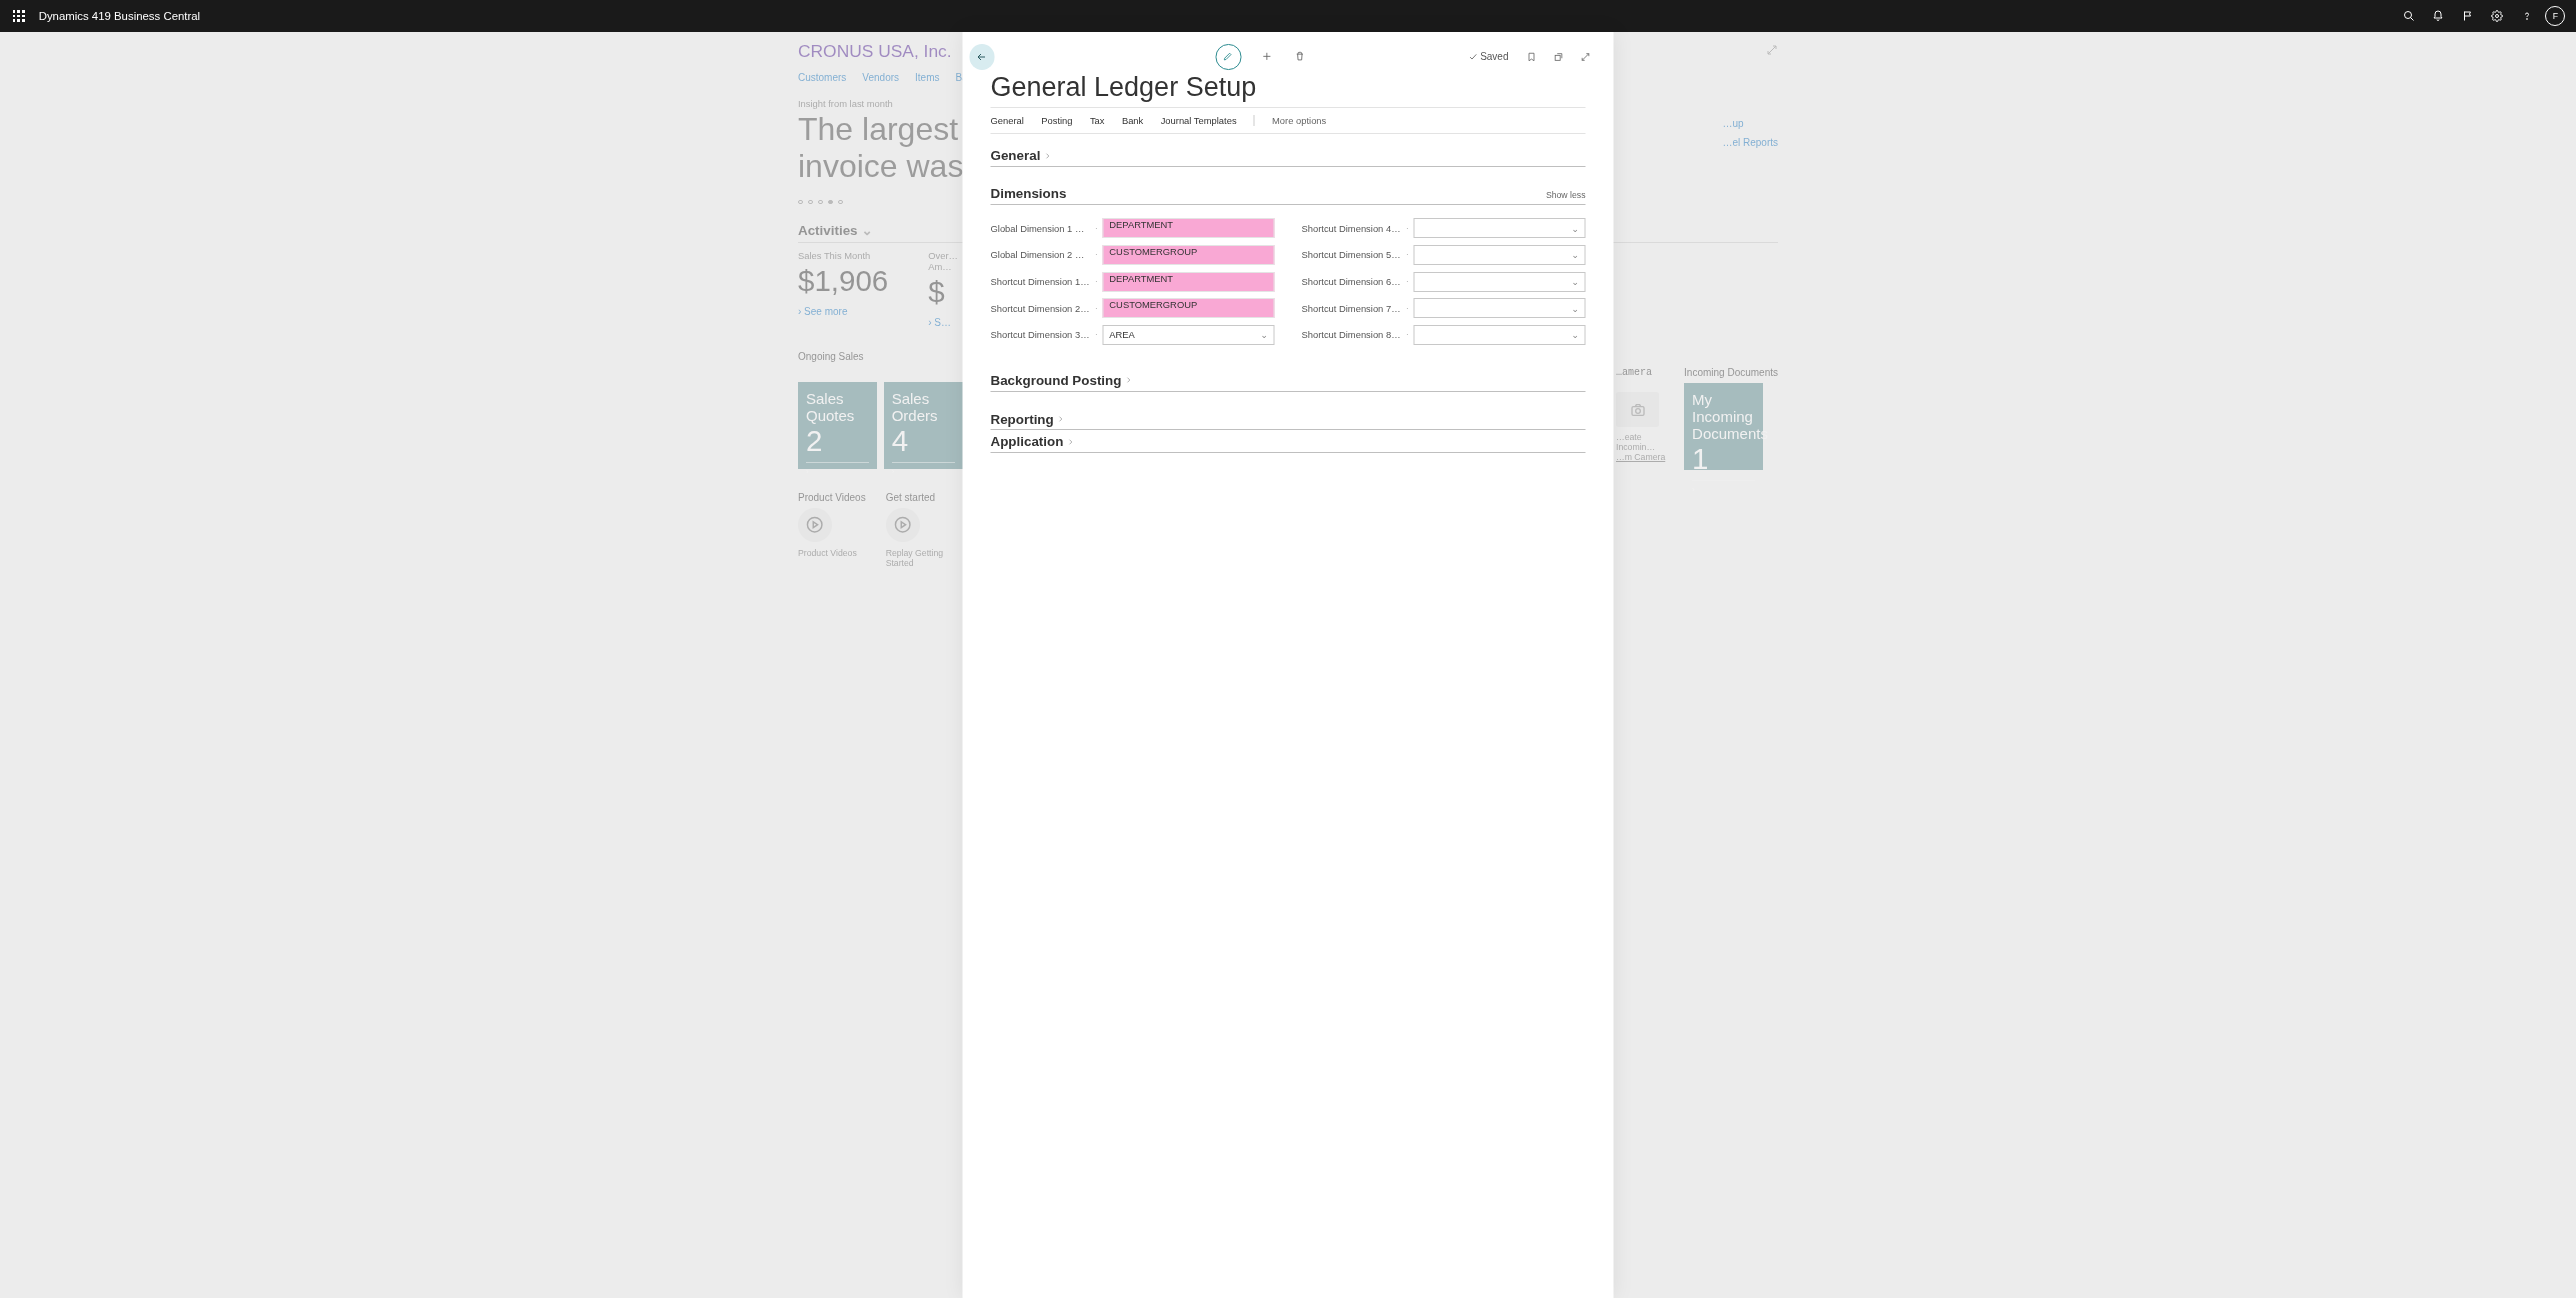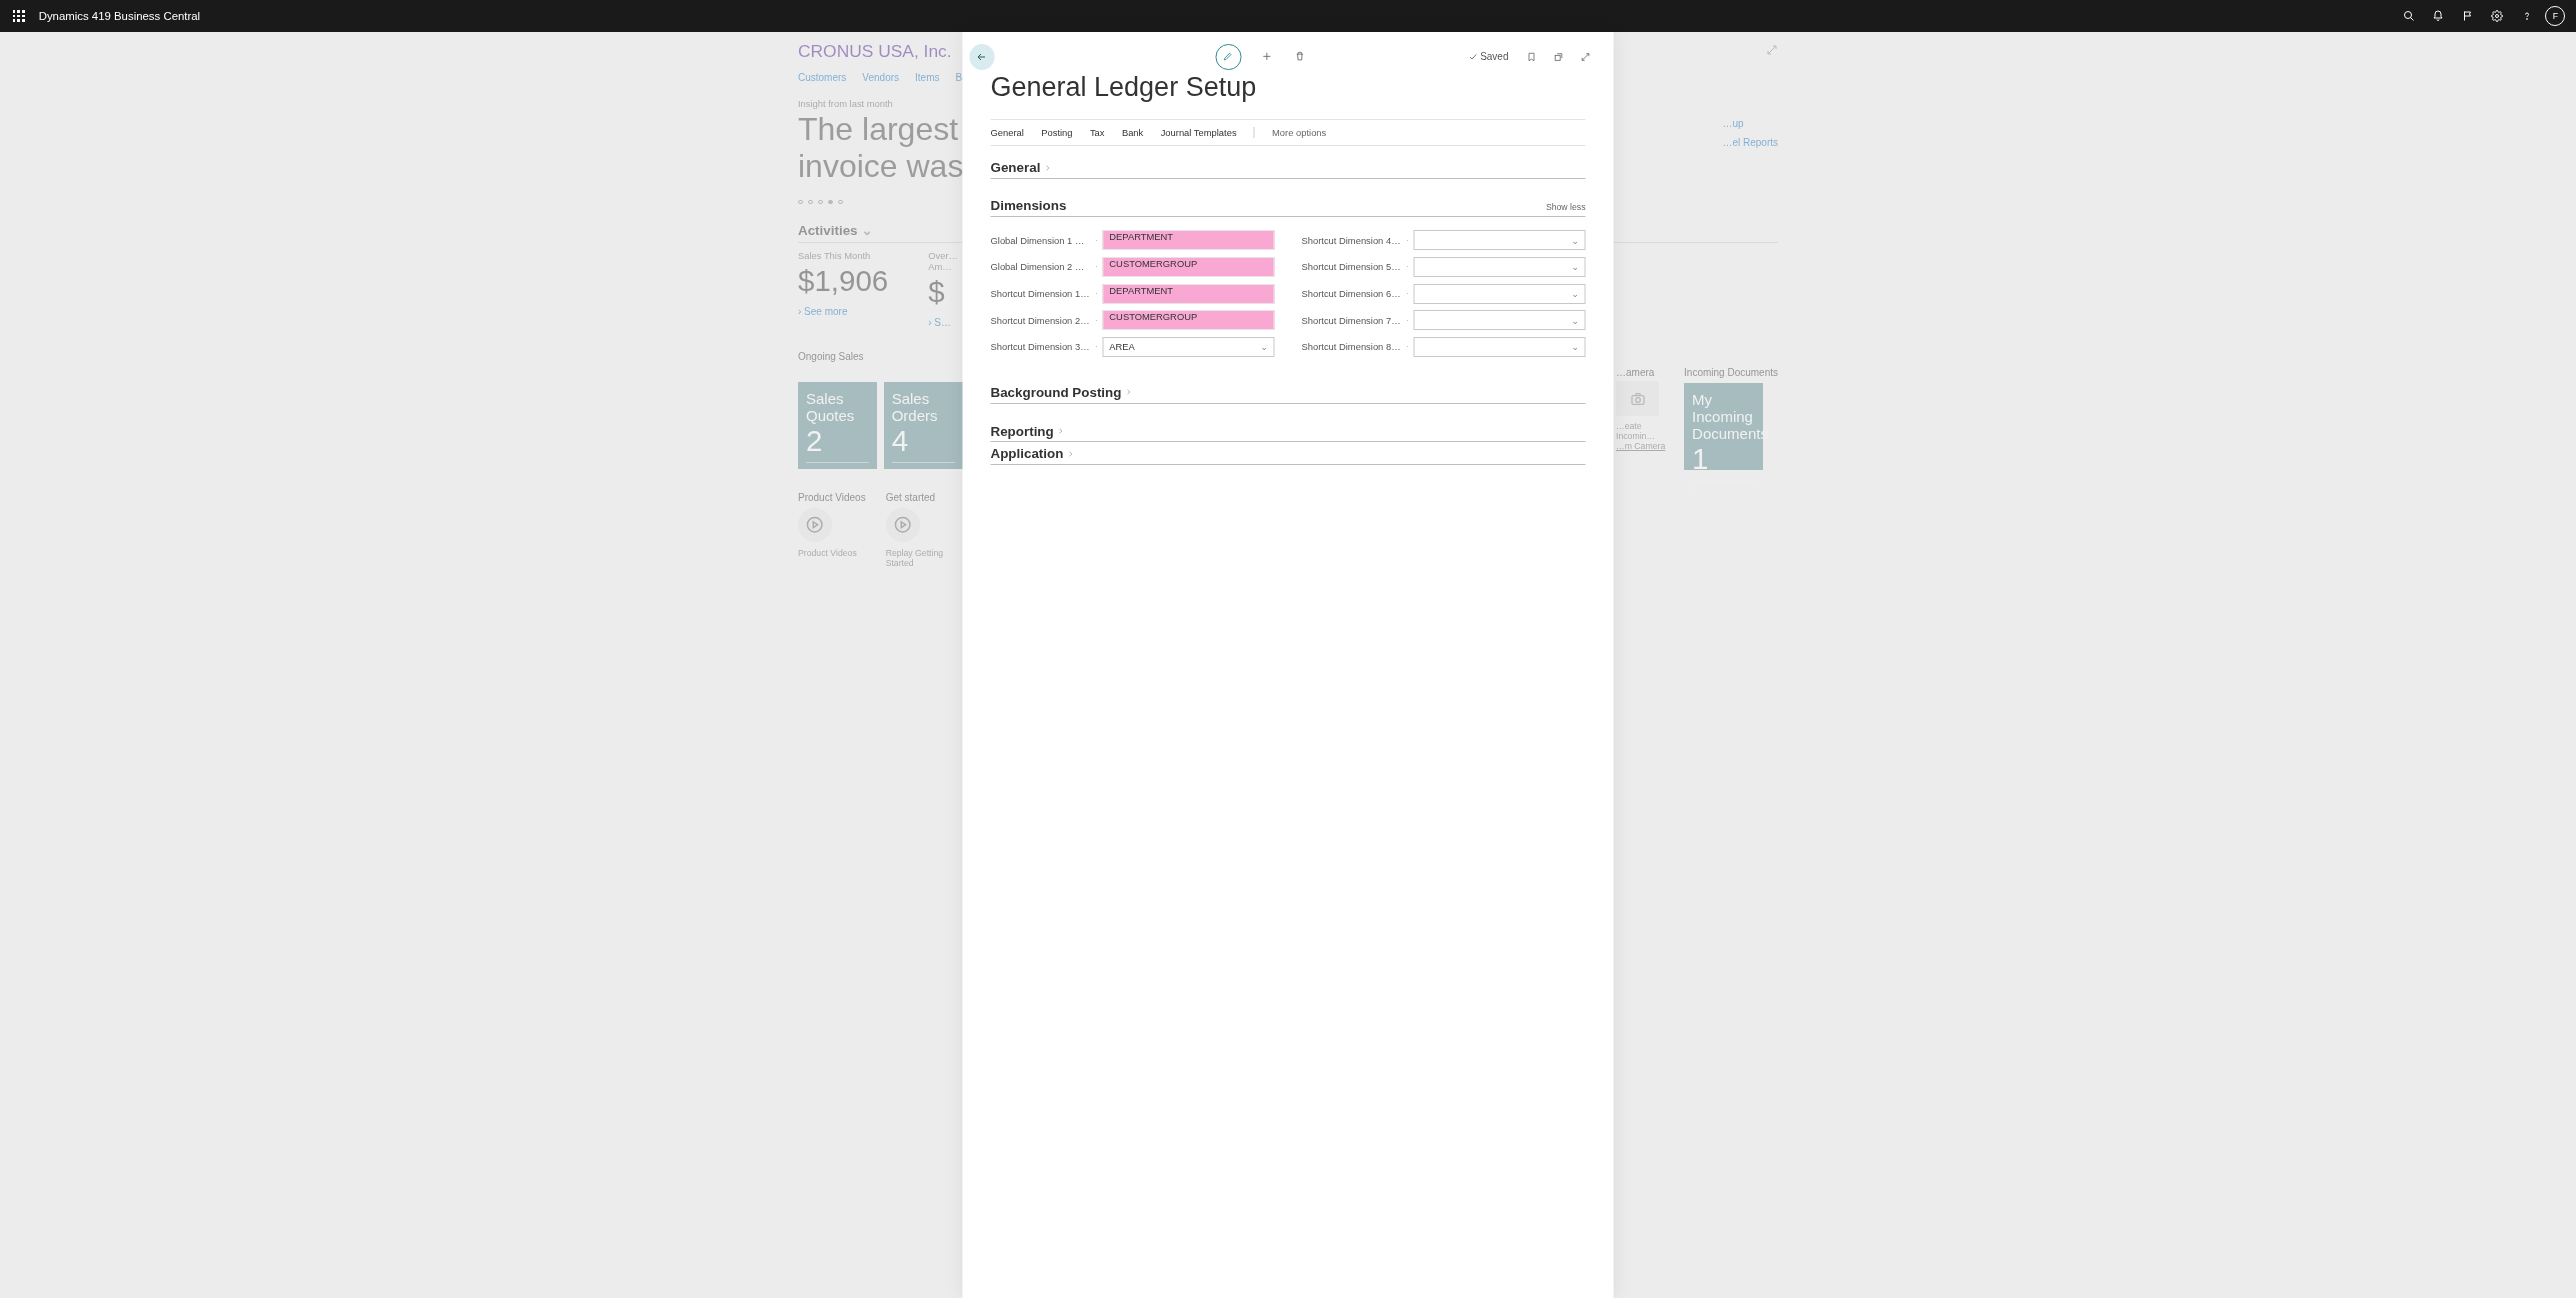--- a/index.html
+++ b/index.html
@@ -40,37 +40,37 @@
   .tile-title{font-size:15px;}
   .tile-num{font-size:29.5px;font-weight:300;margin-top:auto;}
   .tile-arrow{border-top:0.7px solid rgba(255,255,255,0.5);padding-top:4px;margin-top:4px;font-size:8px;}
   .product-row{display:flex;gap:20px;margin-top:23px;}
   .playcircle{width:34px;height:34px;border-radius:50%;background:#e6e6e6;display:flex;align-items:center;justify-content:center;margin-top:2.7px;}
   .playcircle svg{color:#666;}
   .play-label{font-size:8.7px;color:#666;margin-top:5.4px;max-width:67px;}
 
   .right-col-frag{position:absolute;right:20px;top:51px;font-size:10px;color:#0a6ebd;line-height:19px;text-align:left;}
   .camera-block{position:absolute;right:115px;top:335px;color:#333;}
-  .camera-block .tile-section-label{margin-bottom:3px;}
+  .camera-block .tile-section-label{margin-bottom:14px;font-family:Liberation Mono, monospace;}
   .camera-box{width:43px;height:35px;background:#e6e6e6;border-radius:2.7px;display:flex;align-items:center;justify-content:center;color:#888;}
   .incoming-block{position:absolute;right:20px;top:335px;}
 
   
   .dim-overlay{position:absolute;top:32px;left:0;right:0;bottom:0;background:rgba(230,230,230,0.55);}
 
   
   .modal{position:absolute;top:32px;left:50%;transform:translateX(-50%);width:651px;height:calc(100% - 32px);background:#fff;box-shadow:0 0 20px rgba(0,0,0,0.08);padding:12px 28px 20px 28px;display:flex;flex-direction:column;}
   .modal-toolbar{display:flex;align-items:center;margin-left:-21.5px;margin-right:-13.4px;}
   .round-btn{width:25.5px;height:25.5px;border-radius:50%;display:flex;align-items:center;justify-content:center;cursor:pointer;}
   .round-btn.back{background:#d8ecf0;color:#2a5a60;}
   .round-btn.edit{border:1px solid #2a8a8f;color:#2a8a8f;margin-left:221px;}
   .tb-icon{width:27px;display:flex;align-items:center;justify-content:center;color:#666;cursor:pointer;}
   .tb-spacer{flex:1;}
   .saved{display:flex;align-items:center;gap:2.7px;color:#555;font-size:10px;margin-right:9.4px;}
-  .modal-title{font-size:27px;color:#333;font-weight:300;margin-top:2.7px;margin-bottom:16px;}
+  .modal-title{font-size:27px;color:#333;font-weight:300;margin-top:2.7px;margin-bottom:4px;}
   .tab-row{display:flex;gap:17.4px;font-size:9.4px;color:#333;border-top:0.7px solid #e3e3e3;border-bottom:0.7px solid #e3e3e3;padding:6.7px 0;align-items:center;}
   .tab-row .sep{width:0.7px;height:10.7px;background:#ccc;}
   .tab-row .more{color:#666;}
   .tab-row span{cursor:pointer;}
 
   .fast-tab-head{display:flex;align-items:center;justify-content:space-between;border-bottom:0.7px solid #bfbfbf;margin-top:14.8px;cursor:pointer;}
   .fast-tab-title{font-size:13.4px;font-weight:600;color:#333;display:flex;align-items:center;gap:2.7px;padding-bottom:2.7px;}
   .fast-tab-action{font-size:8.7px;color:#666;cursor:pointer;}
   .chev-icon{color:#888;}
 

